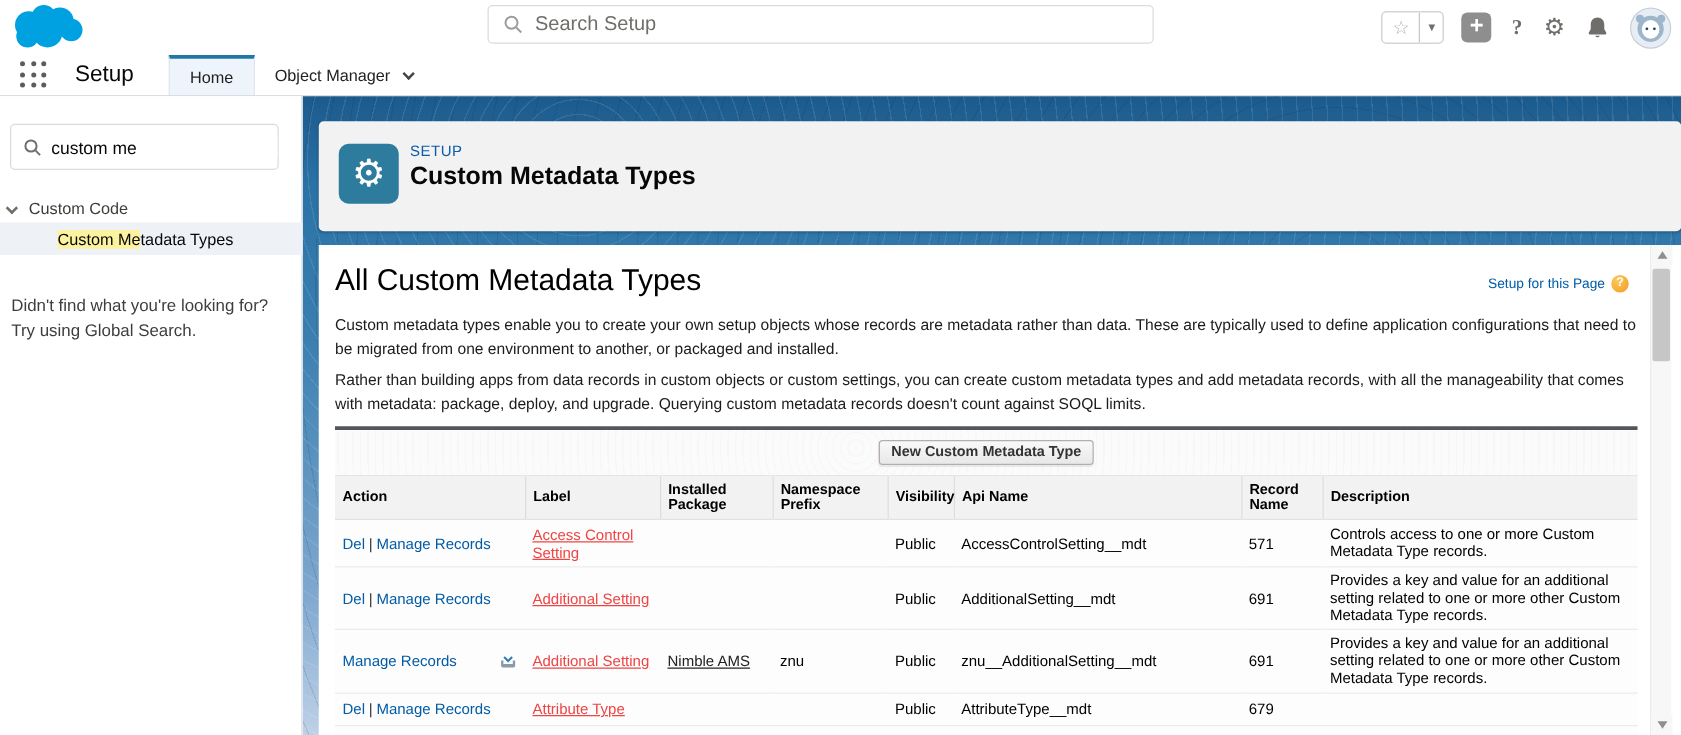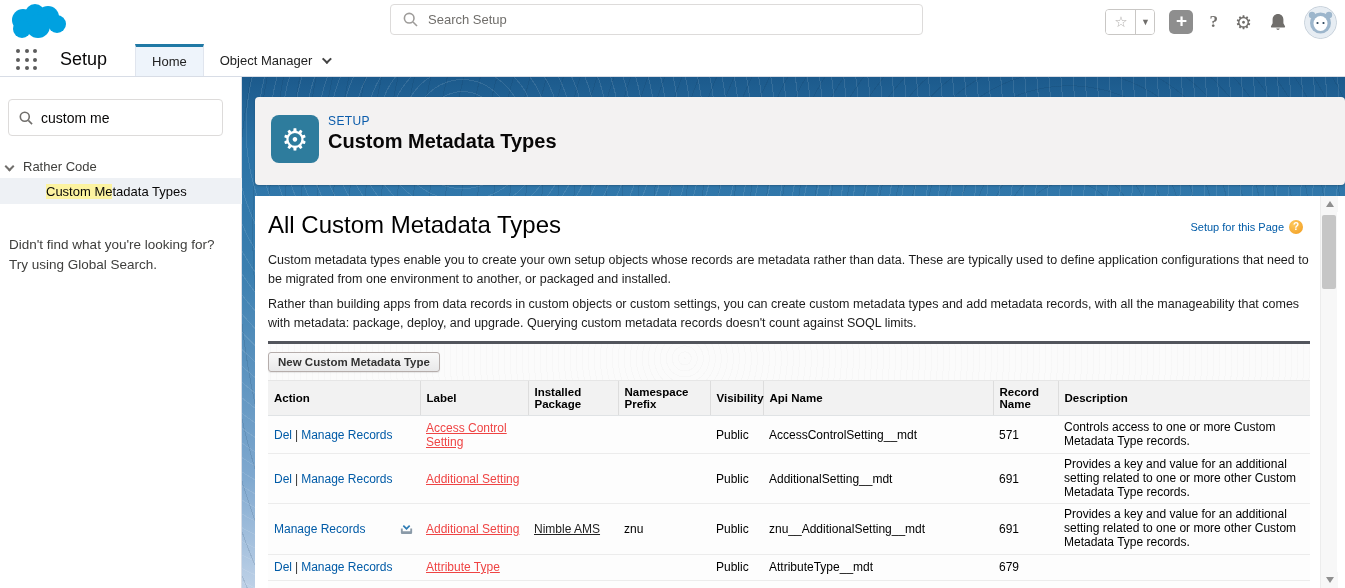--- a/index.html
+++ b/index.html
@@ -6,21 +6,21 @@
   html,body { width:1345px; height:588px; overflow:hidden; }
   body { font-family:"Liberation Sans", sans-serif; background:#fff; position:relative; }
   .page { position:absolute; inset:0; width:1345px; height:588px; overflow:hidden; }
 
   
   .global-header { position:absolute; left:0; top:0; width:1345px; height:44px; background:#fff; }
   .sf-logo { position:absolute; left:8px; top:2px; width:62px; height:40px; }
   .global-search { position:absolute; left:390px; top:4px; width:533px; height:31px;
     border:1px solid #dddbda; border-radius:4px; background:#fff; display:flex; align-items:center; }
   .global-search .mag { margin:0 10px 0 12px; flex:0 0 auto; }
-  .global-search input { border:none; outline:none; flex:1; font-size:13px; color:#3e3e3c;
+  .global-search input { border:none; outline:none; flex:1; font-size:16px; color:#3e3e3c;
     font-family:"Liberation Sans", sans-serif; background:transparent; }
   .global-search input::placeholder { color:#706e6b; }
   .header-actions { position:absolute; right:6px; top:0; height:44px; display:flex; align-items:center; gap:0; }
   .fav-group { display:flex; height:26px; border:1px solid #c9c7c5; border-radius:4px; overflow:hidden; margin-right:14px; }
   .fav-star { width:29px; display:flex; align-items:center; justify-content:center; color:#b0adab; font-size:15px; background:#fff; }
   .fav-caret { width:19px; display:flex; align-items:center; justify-content:center; background:#fff; border-left:1px solid #c9c7c5; color:#706e6b; font-size:9px; }
   .plus-btn { width:24px; height:24px; border-radius:5px; background:#8e8e8e; color:#fff; font-size:19px;
     line-height:22px; text-align:center; font-weight:bold; margin-right:16px; }
   .ghi { color:#706e6b; margin-right:17px; display:flex; align-items:center; justify-content:center; }
   .ghi.qmark { font-size:17px; font-weight:bold; font-family:"Liberation Serif", serif; }
@@ -73,21 +73,21 @@
   .panel-head { position:absolute; left:13px; top:15px; font-size:24px; color:#000; font-weight:400; }
   .help-link { position:absolute; right:42px; top:24px; font-size:11px; color:#015ba7; display:flex; align-items:center; }
   .help-badge { width:14px; height:14px; border-radius:50%; margin-left:5px;
     background:radial-gradient(circle at 35% 30%, #fdc95e, #f29b1d); color:#fff; font-size:10px; font-weight:bold;
     text-align:center; line-height:14px; }
   .para { position:absolute; left:13px; width:1047px; font-size:12.5px; color:#1c1c1c; line-height:1.55; }
   .para1 { top:55px; } .para2 { top:99px; }
 
   
   .table-block { position:absolute; left:13px; top:145px; width:1042px; border-top:3px solid #52555c; background:#fdfdfd; }
-  .btn-row { height:36px; display:flex; align-items:center; 
+  .btn-row { height:36px; display:flex; align-items:center; justify-content:center;
     background:repeating-radial-gradient(circle at 40% 40%, rgba(0,0,0,0.015) 0 1px, transparent 1px 6px), #fbfbfb; }
   .sf-btn { font-size:11.5px; font-weight:bold; color:#333; padding:3px 9px; border:1px solid #b5adab;
     border-radius:3px; background:linear-gradient(180deg,#f9f9f9,#e8e8e9); box-shadow:0 1px 1px rgba(0,0,0,0.08); }
   table.data { border-collapse:collapse; width:1042px; table-layout:fixed; }
   table.data th { background:#f2f2f2; font-size:11.5px; font-weight:bold; color:#000; text-align:left;
     padding:5px 6px; border-bottom:1px solid #e0e3e5; border-top:1px solid #e6e6e6; }
   table.data th + th { border-left:1px solid #dddddd; }
   table.data td { font-size:12px; color:#000; padding:4px 6px; border-bottom:1px solid #ececec; vertical-align:middle; }
   td.action-cell { color:#015ba7;margin-left:42px; }
   td.action-cell .cellwrap { display:flex; align-items:center; justify-content:space-between; }
@@ -319,21 +319,21 @@
     <div class="sidebar">
       <div class="side-search">
         <svg class="mag" width="14" height="14" viewBox="0 0 15 15">
           <circle cx="6.2" cy="6.2" r="4.8" fill="none" stroke="#706e6b" stroke-width="1.7"></circle>
           <line x1="10" y1="10" x2="14" y2="14" stroke="#706e6b" stroke-width="1.7"></line>
         </svg>
         <input type="text" value="custom me" style="">
       </div>
       <div class="side-section">
         <span class="chev"></span>
-        <span>Rather Code</span>
+        <span>Custom Code</span>
       </div>
       <div class="side-item">
         <span>
           <span class="hl">Custom Me</span><span>tadata Types</span>
         </span>
       </div>
       <div class="side-help">
         <div>Didn't find what you're looking for?</div>
         <div>Try using Global Search.</div>
       </div>

